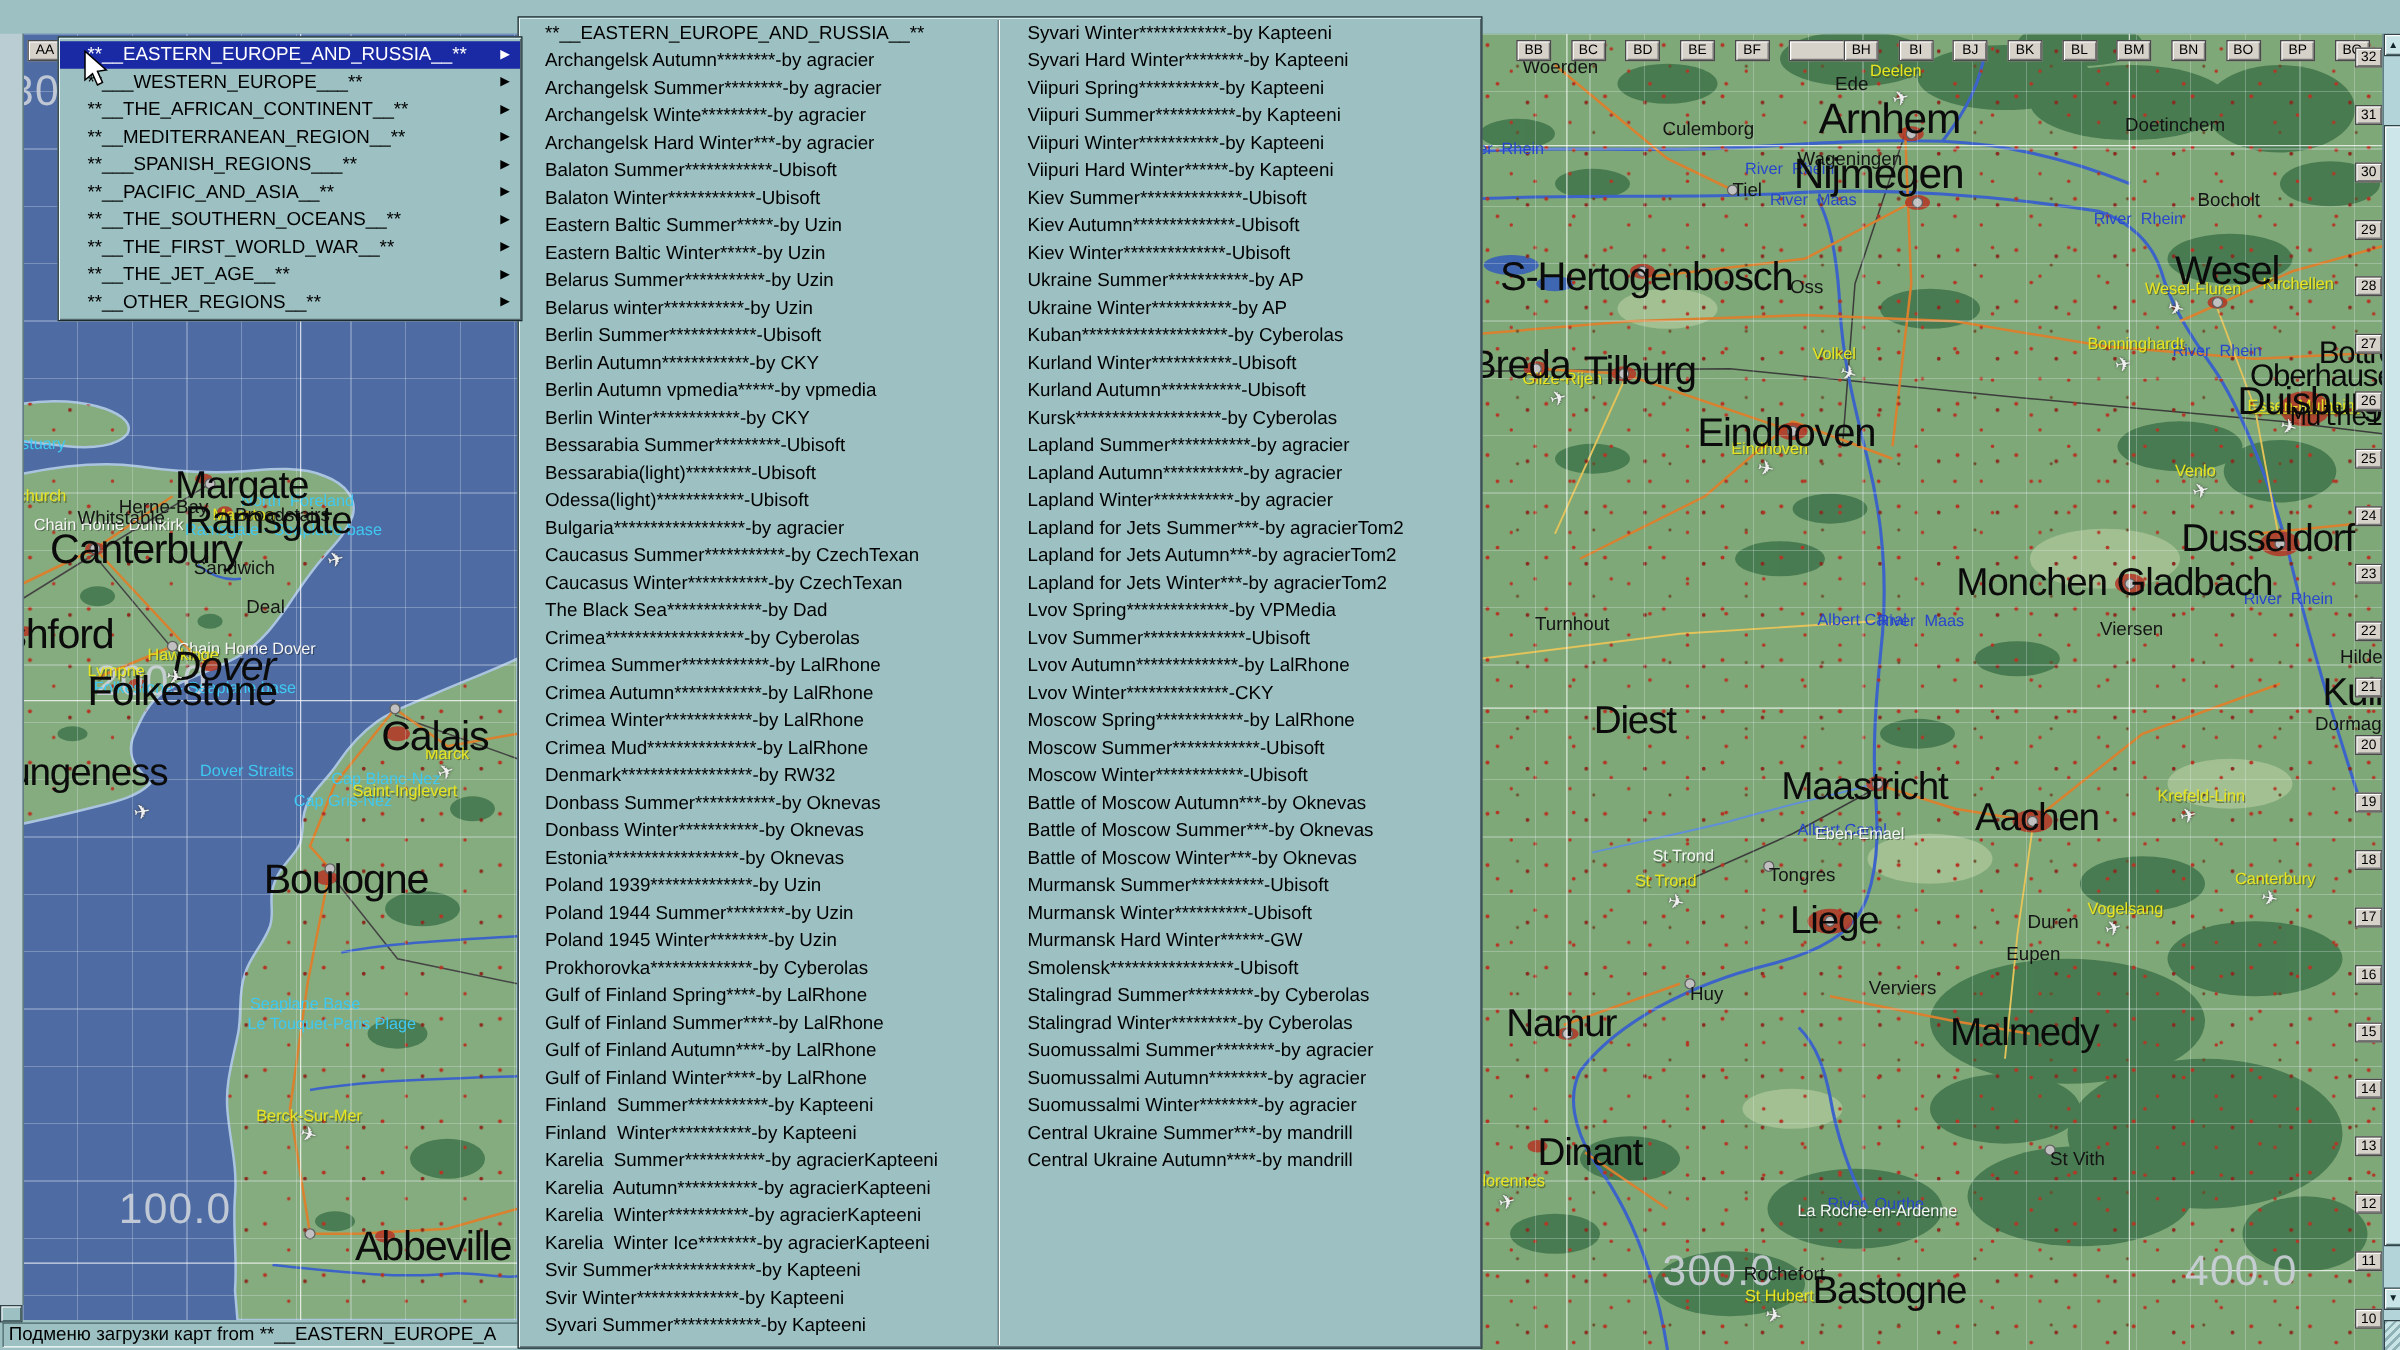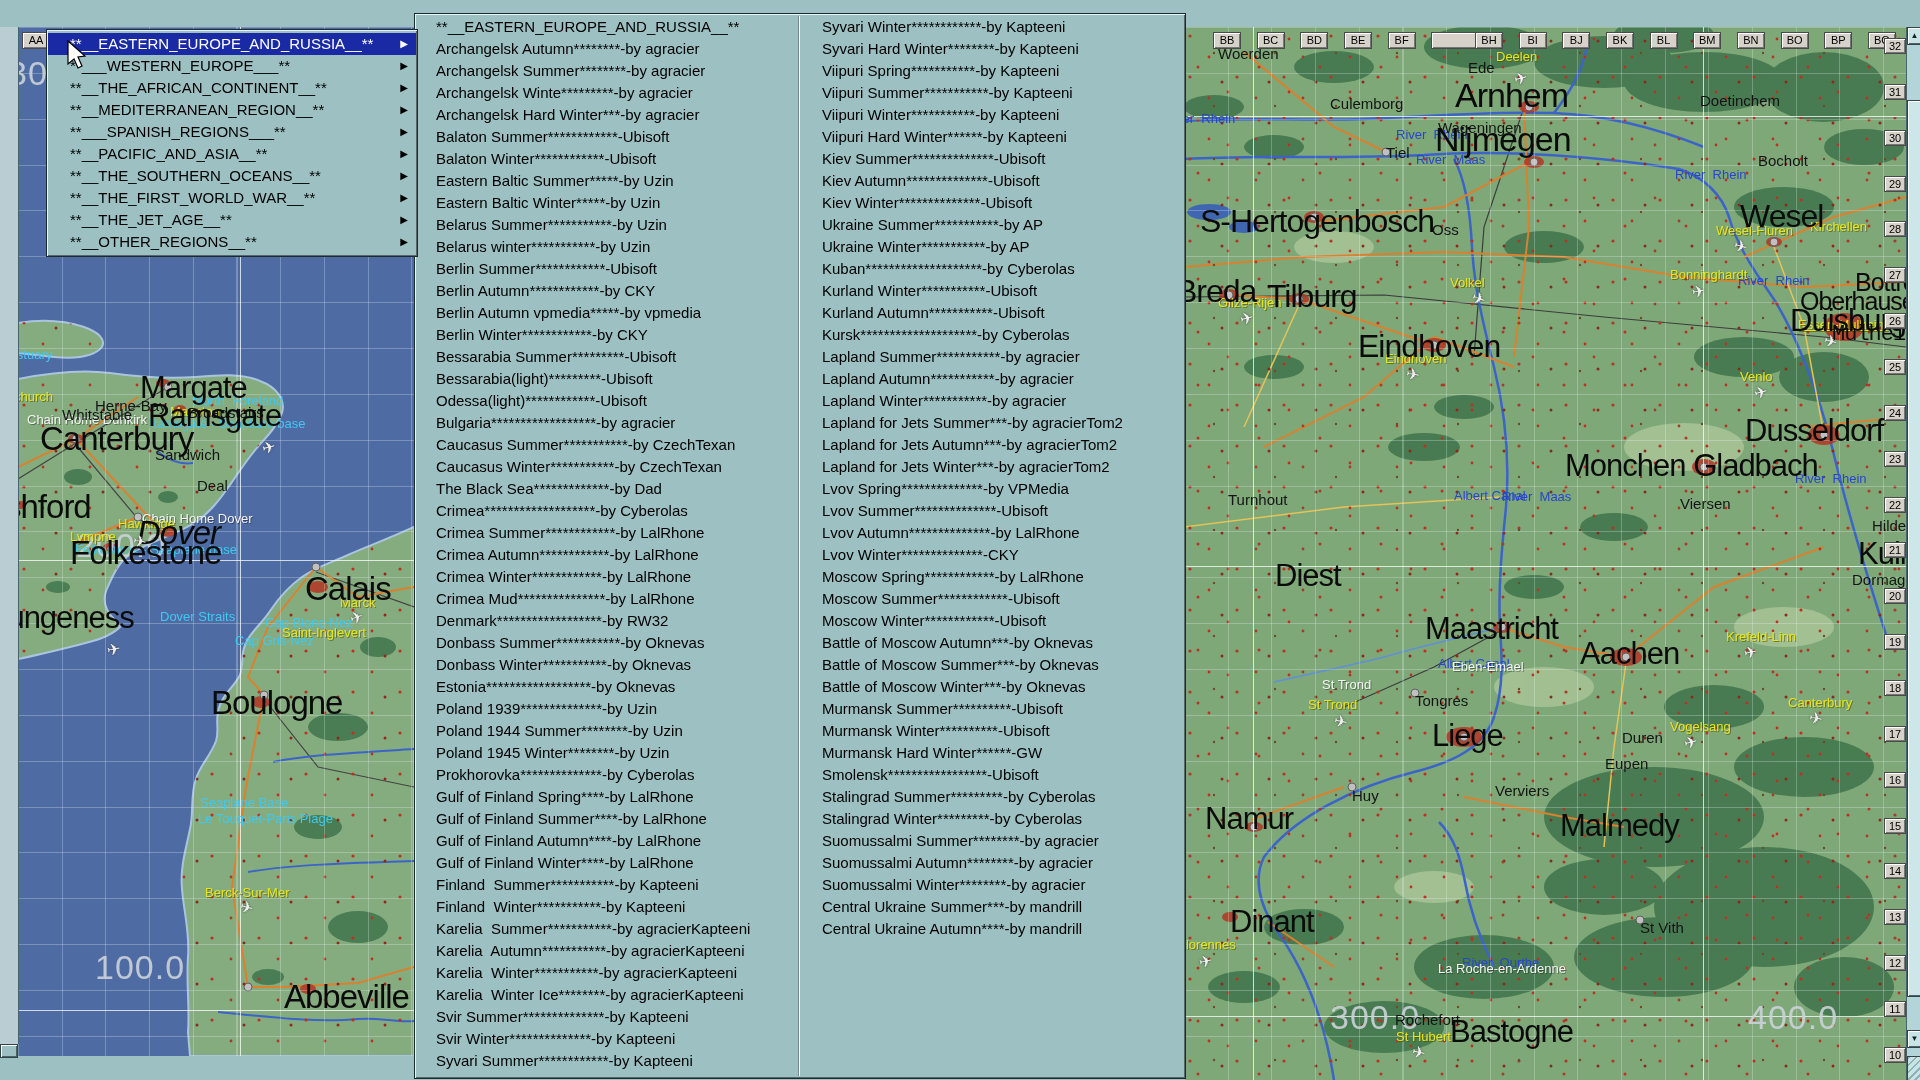--- a/index.html
+++ b/index.html
@@ -476,20 +476,23 @@
   <div id="minibox"></div>
 
 
   <div id="vscroll">
     <div class="sbtn" style="top:0"><span>▲</span></div>
     <div id="sthumb"></div>
     <div class="sbtn" style="top:1003px"><span>▼</span></div>
     <div id="sgrip"></div>
   </div>
 
+  <div id="statusbar">
+    <div id="statusbox">Подменю загрузки карт from **__EASTERN_EUROPE_A</div>
+  </div>
 
   <div id="regionmenu">
       <div class="rm hl">**__EASTERN_EUROPE_AND_RUSSIA__**<span class="arr">▶</span></div>
       <div class="rm">**___WESTERN_EUROPE___**<span class="arr">▶</span></div>
       <div class="rm">**__THE_AFRICAN_CONTINENT__**<span class="arr">▶</span></div>
       <div class="rm">**__MEDITERRANEAN_REGION__**<span class="arr">▶</span></div>
       <div class="rm">**___SPANISH_REGIONS___**<span class="arr">▶</span></div>
       <div class="rm">**__PACIFIC_AND_ASIA__**<span class="arr">▶</span></div>
       <div class="rm">**__THE_SOUTHERN_OCEANS__**<span class="arr">▶</span></div>
       <div class="rm">**__THE_FIRST_WORLD_WAR__**<span class="arr">▶</span></div>

